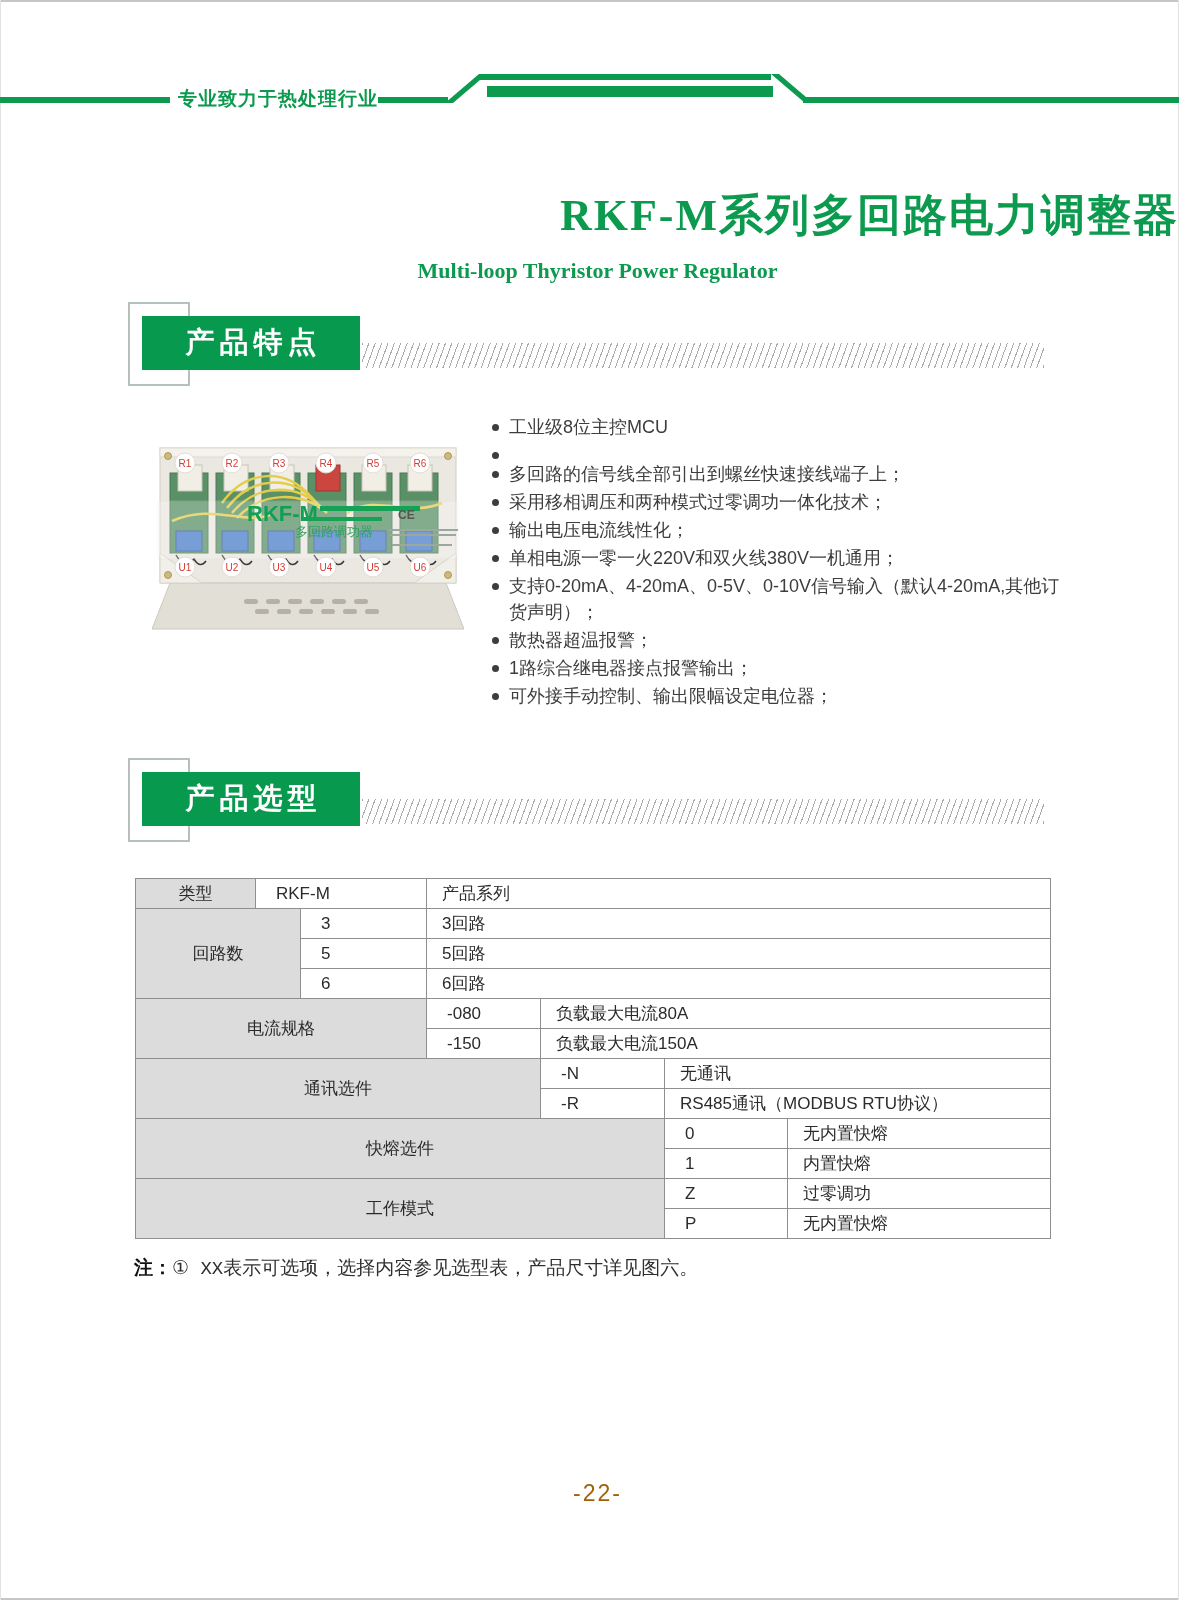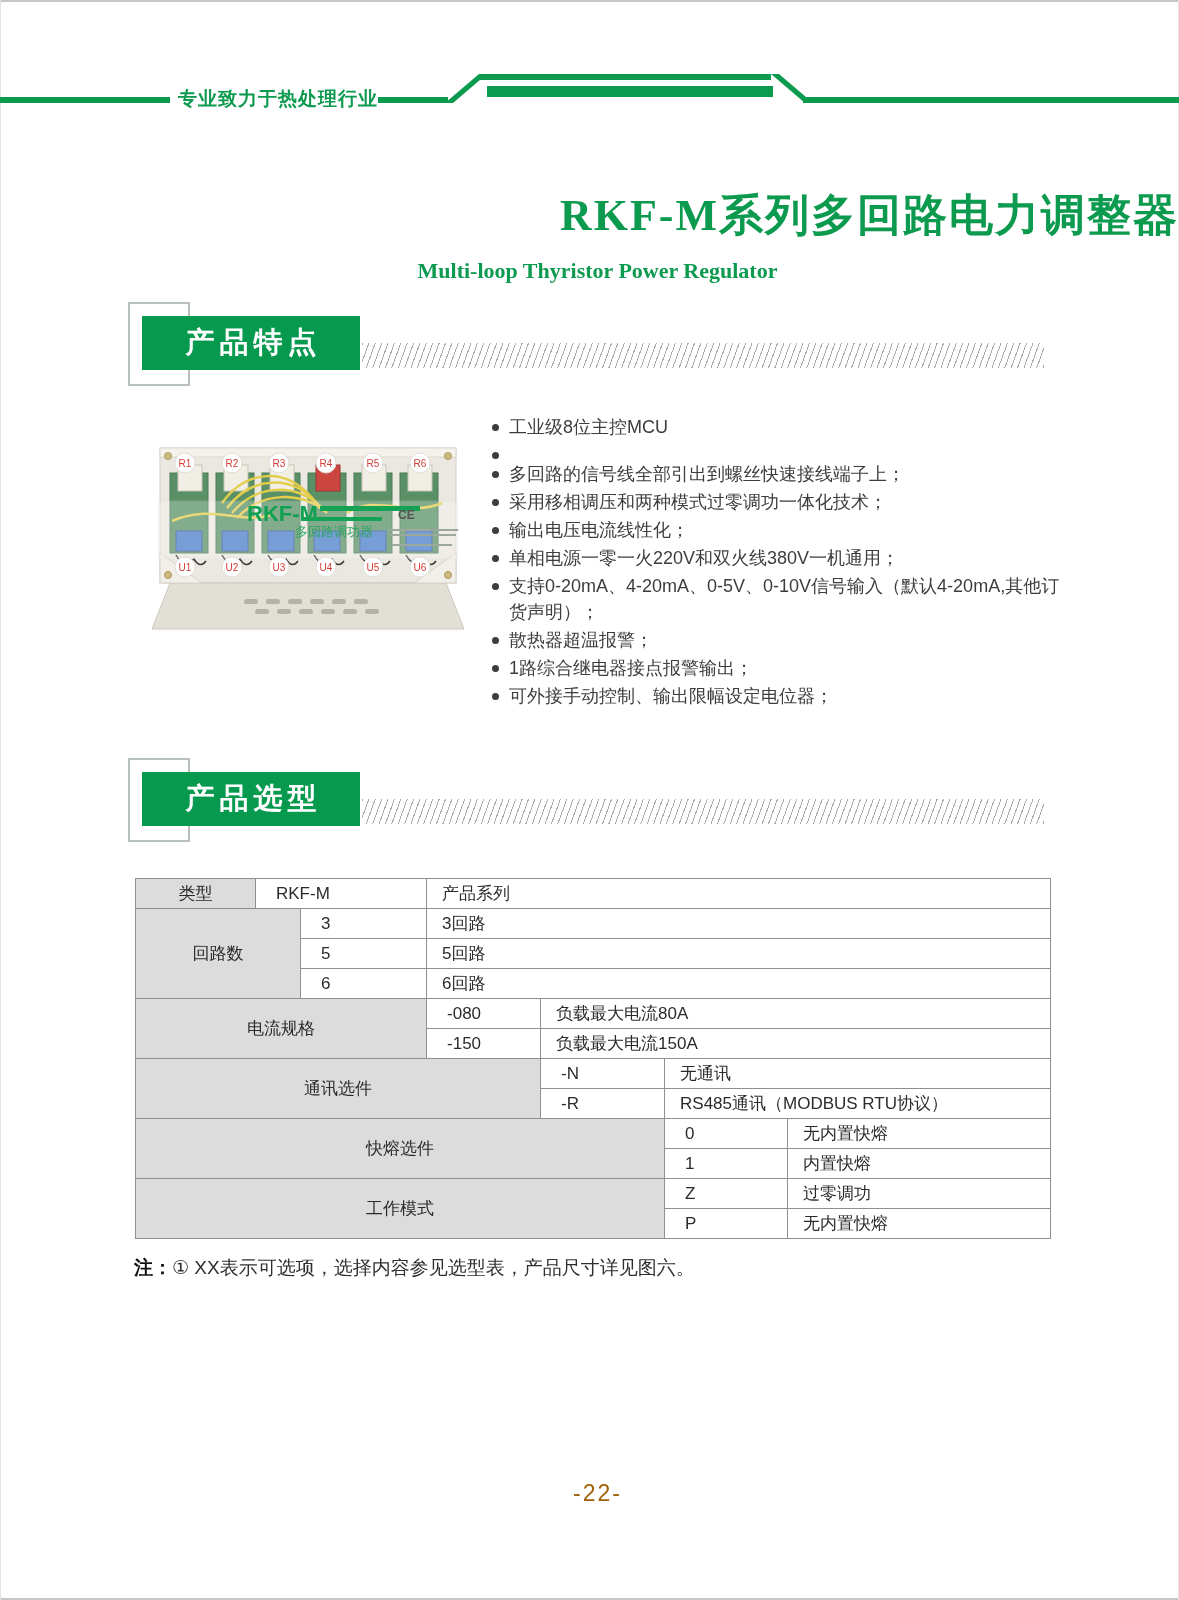--- a/index.html
+++ b/index.html
@@ -47,21 +47,21 @@
   .dot{flex:none;width:7px;height:7px;border-radius:50%;background:#3d3d3d;margin:10px 10px 0 0;}
 
   
   .sel-table{position:absolute;left:135px;top:878px;border-collapse:collapse;table-layout:fixed;
              width:915px;font-size:17px;color:#2b2b2b;}
   .sel-table td{border:1px solid #8f8f8f;height:29px;padding:0;overflow:hidden;white-space:nowrap;}
   .sel-table td.lbl{background:#dcdcdc;text-align:center;margin-top:28px;}
   .sel-table td.code{padding-left:20px;background:#fff;}
   .sel-table td.desc{padding-left:15px;background:#fff;}
 
-  .note{position:absolute;left:134px;top:1255px;margin:0;font-size:19px;color:#2f2f2f;}
+  .note{position:absolute;left:134px;top:1255px;margin:0;font-size:19px;color:#2f2f2f;font-family:Liberation Mono, monospace;}
   .note b{font-weight:bold;color:#111;}
 
   .pageno{position:absolute;left:8px;top:1480px;width:1179px;text-align:center;
           font-size:23px;color:#a16207;letter-spacing:2px;}
 </style>
 </head>
 <body>
 
 <div class="page">
 

